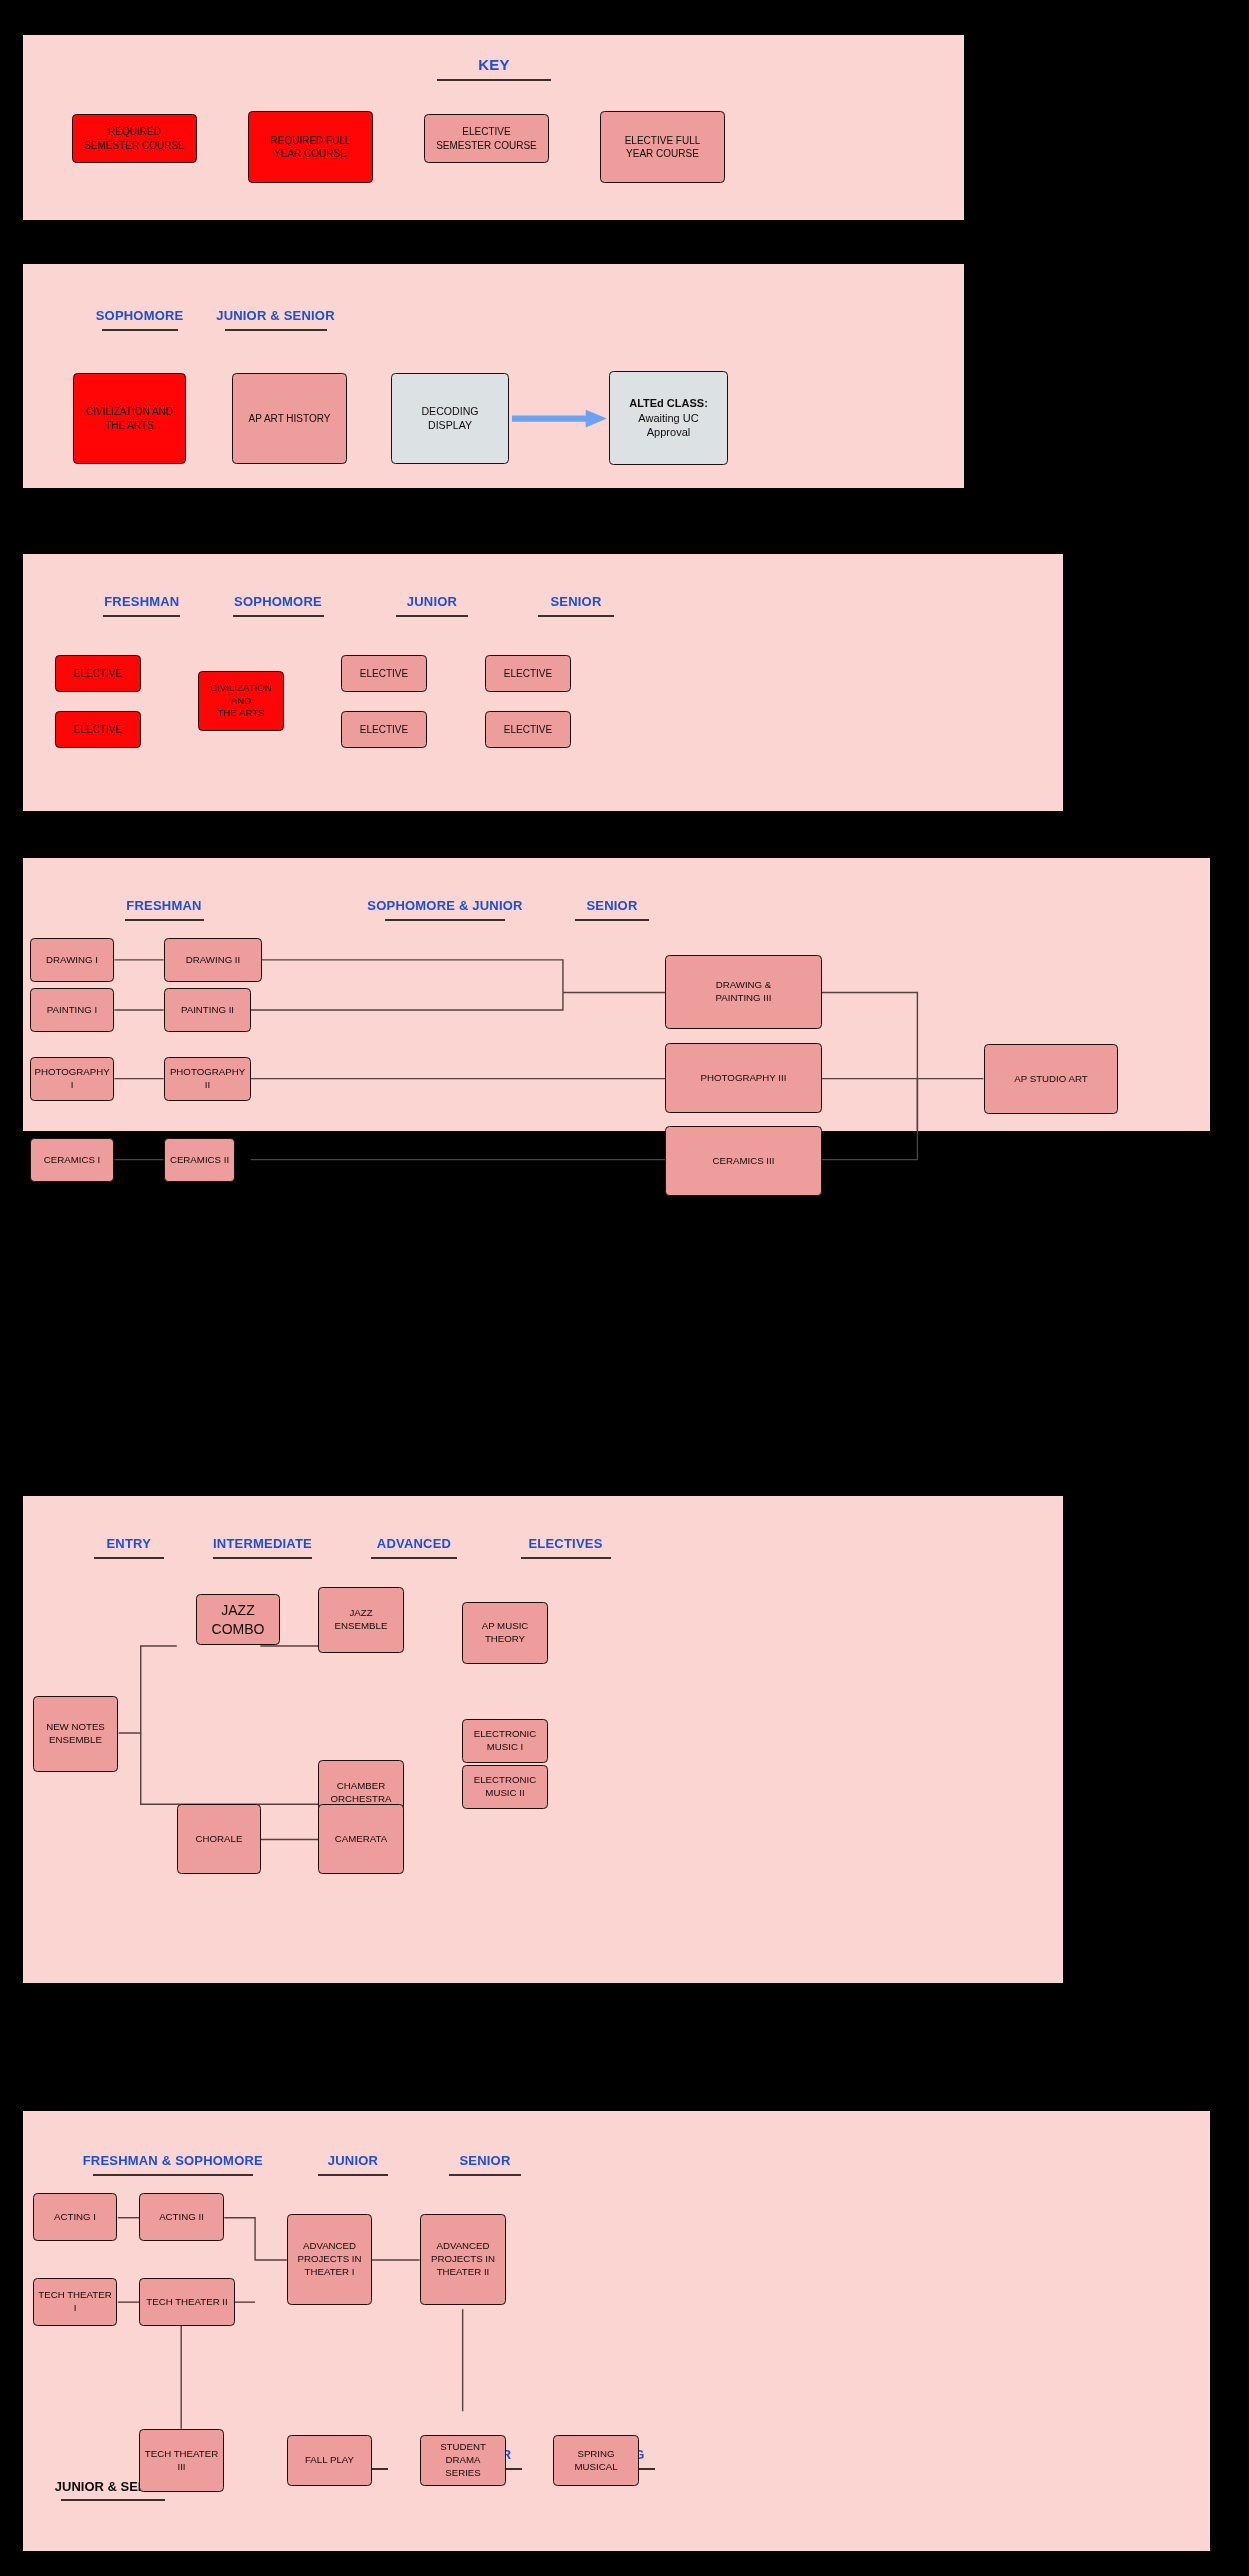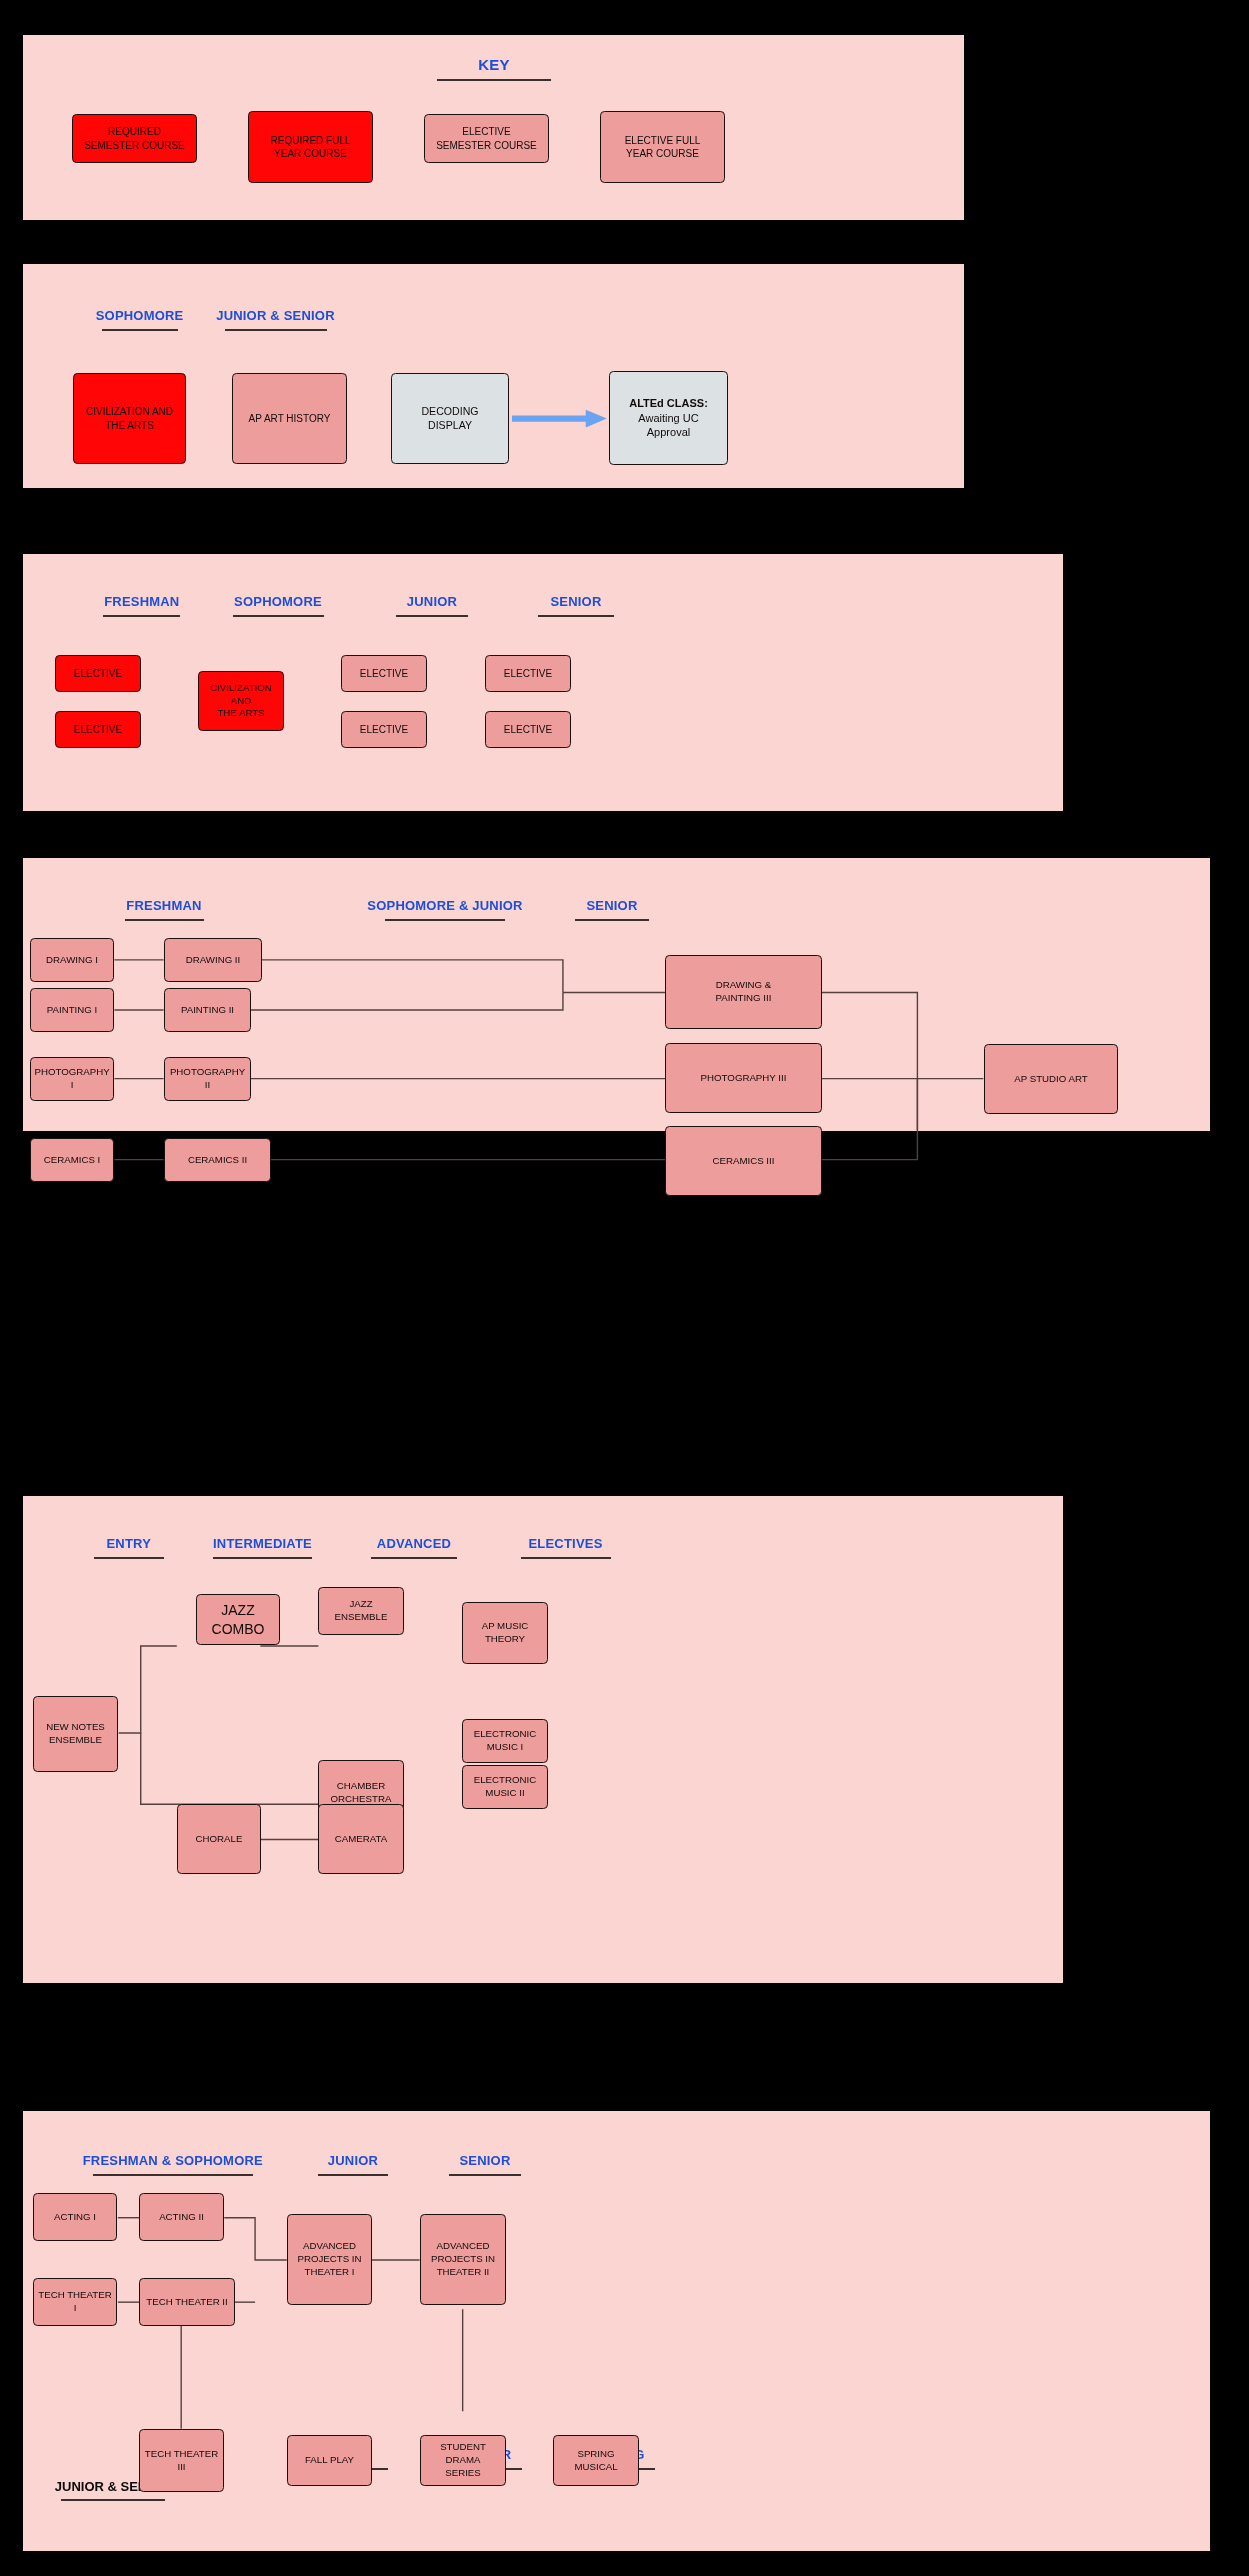--- a/index.html
+++ b/index.html
@@ -212,21 +212,21 @@
 <div class="box elec" style="left:665px;top:1043px;width:157px;height:70px;font-size:9.7px;">
   <span>PHOTOGRAPHY III</span>
   </div>
 <div class="box elec" style="left:984px;top:1044px;width:134px;height:70px;font-size:9.7px;">
   <span>AP STUDIO ART</span>
   </div>
 
 <div class="box elec" style="left:30px;top:1138px;width:84px;height:44px;font-size:9.7px;">
   <span>CERAMICS I</span>
   </div>
-<div class="box elec" style="left:164px;top:1138px;width:107px;height:44px;font-size:9.7px;">
+<div class="box elec" style="left:164px;top:1138px;width:71px;height:44px;font-size:9.7px;">
   <span>CERAMICS II</span>
   </div>
 <div class="box elec" style="left:665px;top:1126px;width:157px;height:70px;font-size:9.7px;">
   <span>CERAMICS III</span>
   </div>
 
 <div class="panel" style="left:23px;top:1496px;width:1040px;height:487px;">
   <div class="hdr" style="left:8.8px;top:40px;width:194px;font-size:13px;">
     <span class="t">ENTRY</span>
     <span class="rule" style="width:70px;"></span>
@@ -255,21 +255,21 @@
   <line x1="296" y1="2091" x2="362" y2="2091"></line>
 </svg>
 
 <div class="box elec" style="left:33px;top:1696px;width:85px;height:76px;font-size:9.7px;">
   <span><span>NEW NOTES</span><br>
   <span>ENSEMBLE</span></span>
   </div>
 <div class="box elec" style="left:177px;top:1594px;width:84px;height:51px;font-size:14px;margin-left:19px;">
   <span>JAZZ COMBO</span>
   </div>
-<div class="box elec" style="left:318px;top:1587px;width:86px;height:48px;font-size:9.7px;">
+<div class="box elec" style="left:318px;top:1587px;width:86px;height:66px;font-size:9.7px;">
   <span>JAZZ ENSEMBLE</span>
   </div>
 <div class="box elec" style="left:318px;top:1760px;width:86px;height:66px;font-size:9.7px;">
   <span><span>CHAMBER</span><br>
   <span>ORCHESTRA</span></span>
   </div>
 <div class="box elec" style="left:462px;top:1602px;width:86px;height:62px;font-size:9.7px;">
   <span>AP MUSIC THEORY</span>
   </div>
 <div class="box elec" style="left:462px;top:1719px;width:86px;height:44px;font-size:9.7px;">

